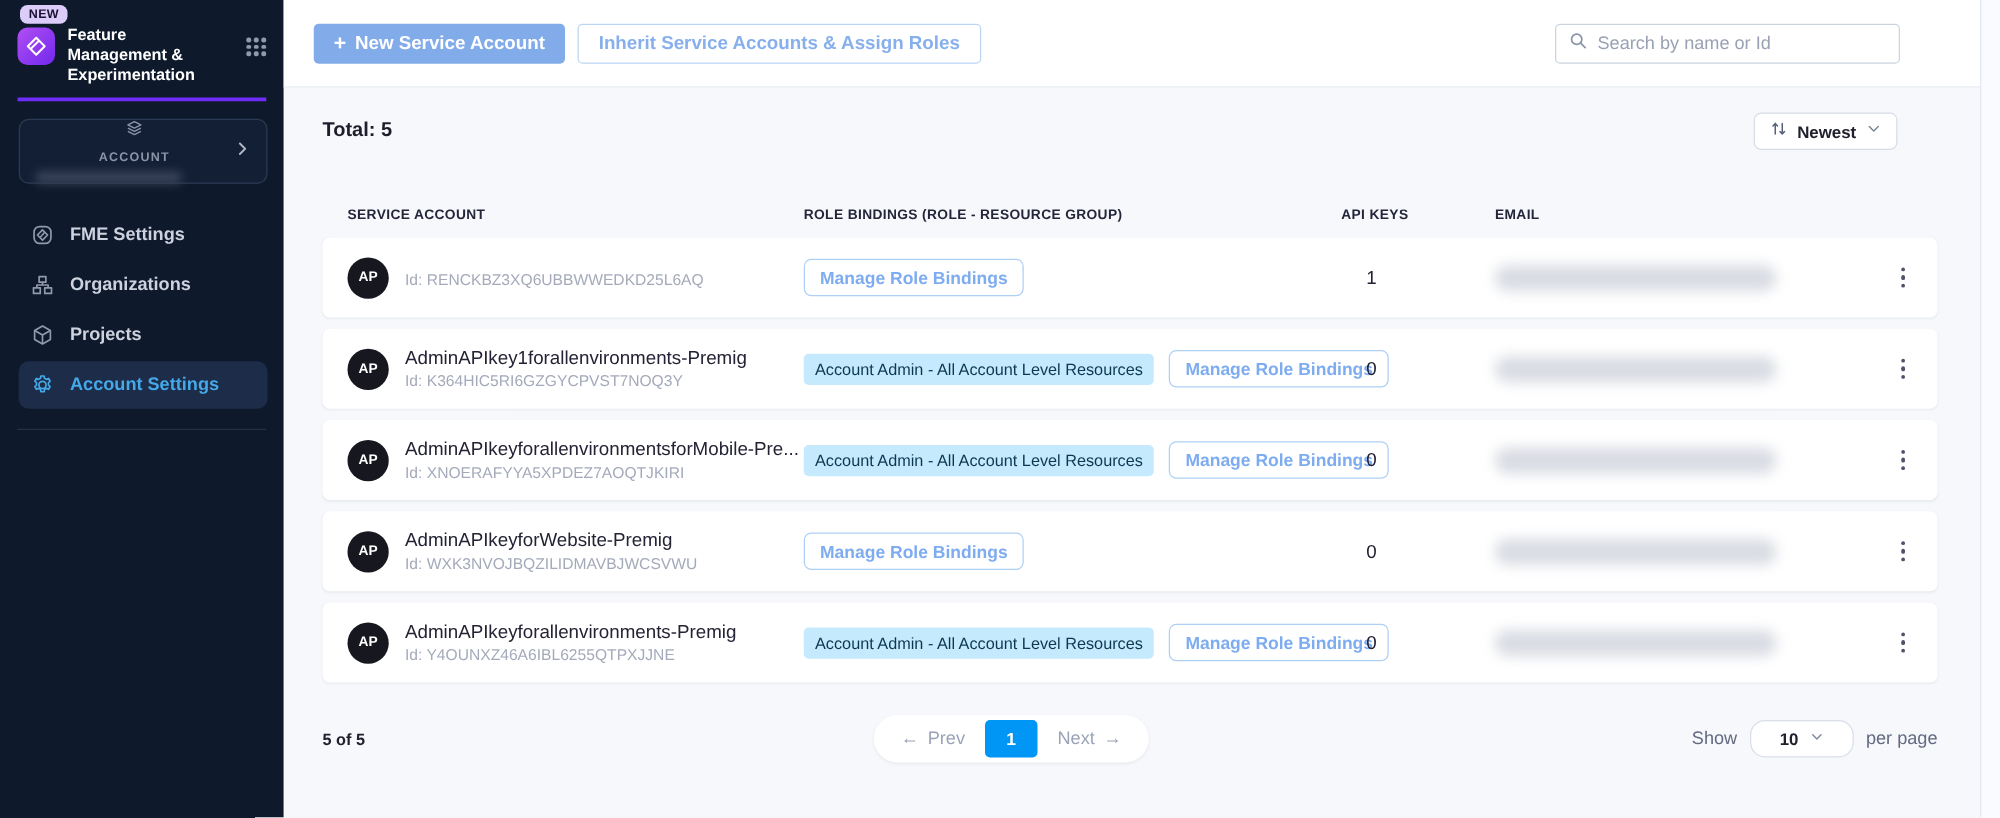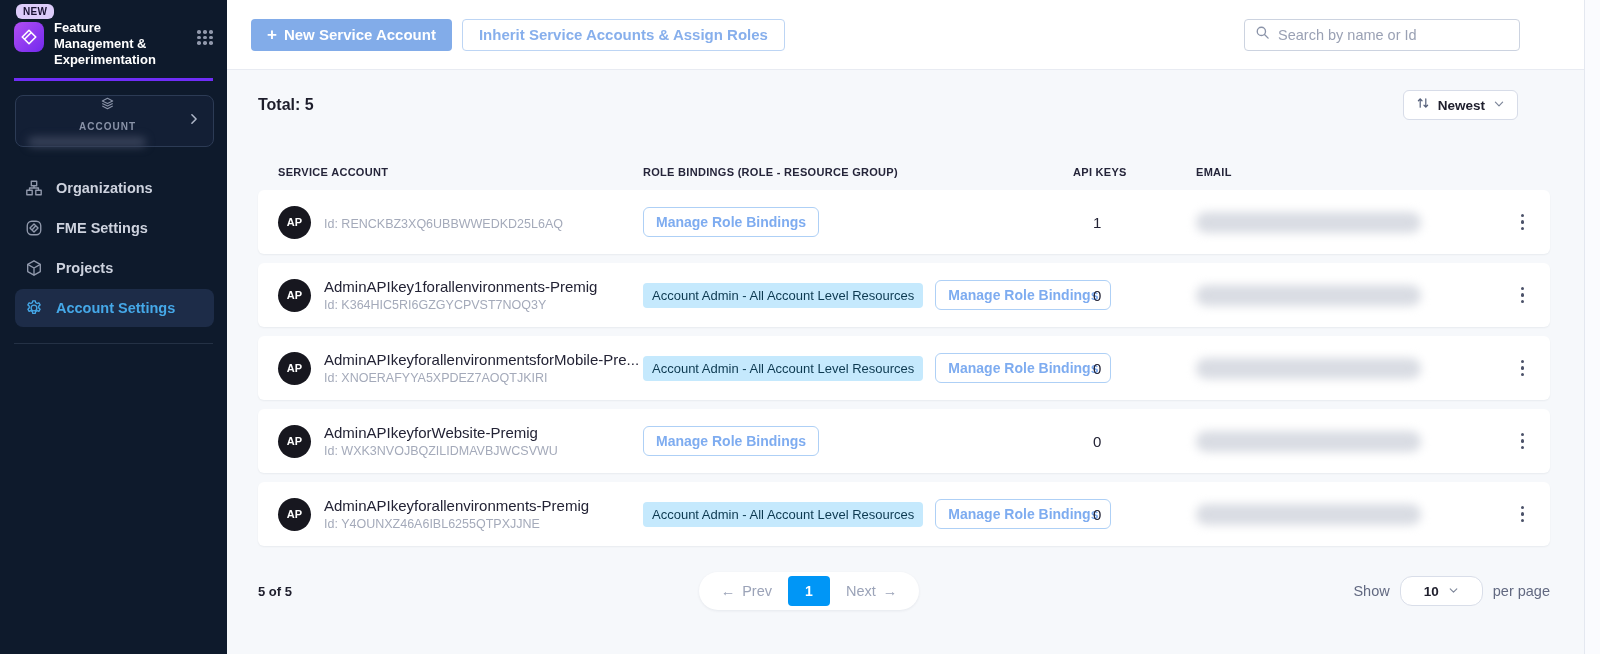--- a/index.html
+++ b/index.html
@@ -141,37 +141,37 @@
         <svg width="14" height="14" viewBox="0 0 20 20" fill="none" stroke="currentColor" stroke-width="2.2" stroke-linecap="round" stroke-linejoin="round">
           <path d="M7 4 L13 10 L7 16"></path>
         </svg>
       </span>
     </div>
 
     <nav class="nav">
       <div class="nav-item">
         <span class="nicon">
           <svg width="18" height="18" viewBox="0 0 20 20" fill="none" stroke="currentColor" stroke-width="1.5" stroke-linejoin="round">
+            <rect x="2.5" y="2.5" width="15" height="15" rx="5"></rect>
+              <path d="M10 5.5 L14.5 10 L10 14.5 L5.5 10 Z"></path>
+              <path d="M12 7.5 L8 12"></path>
+          </svg>
+        </span>
+        <span>FME Settings</span>
+      </div>
+      <div class="nav-item">
+        <span class="nicon">
+          <svg width="18" height="18" viewBox="0 0 20 20" fill="none" stroke="currentColor" stroke-width="1.5" stroke-linejoin="round">
             <rect x="7" y="2.5" width="6" height="5"></rect>
               <rect x="2" y="12.5" width="6" height="5"></rect>
               <rect x="12" y="12.5" width="6" height="5"></rect>
             <path d="M10 7.5 V10 M5 12.5 V10 H15 V12.5"></path>
           </svg>
         </span>
         <span>Organizations</span>
-      </div>
-      <div class="nav-item">
-        <span class="nicon">
-          <svg width="18" height="18" viewBox="0 0 20 20" fill="none" stroke="currentColor" stroke-width="1.5" stroke-linejoin="round">
-            <rect x="2.5" y="2.5" width="15" height="15" rx="5"></rect>
-              <path d="M10 5.5 L14.5 10 L10 14.5 L5.5 10 Z"></path>
-              <path d="M12 7.5 L8 12"></path>
-          </svg>
-        </span>
-        <span>FME Settings</span>
       </div>
       <div class="nav-item">
         <span class="nicon">
           <svg width="18" height="18" viewBox="0 0 20 20" fill="none" stroke="currentColor" stroke-width="1.5" stroke-linejoin="round">
             <path d="M10 2 L17 6 V14 L10 18 L3 14 V6 Z"></path>
               <path d="M3 6 L10 10 L17 6 M10 10 V18"></path>
           </svg>
         </span>
         <span>Projects</span>
       </div>

